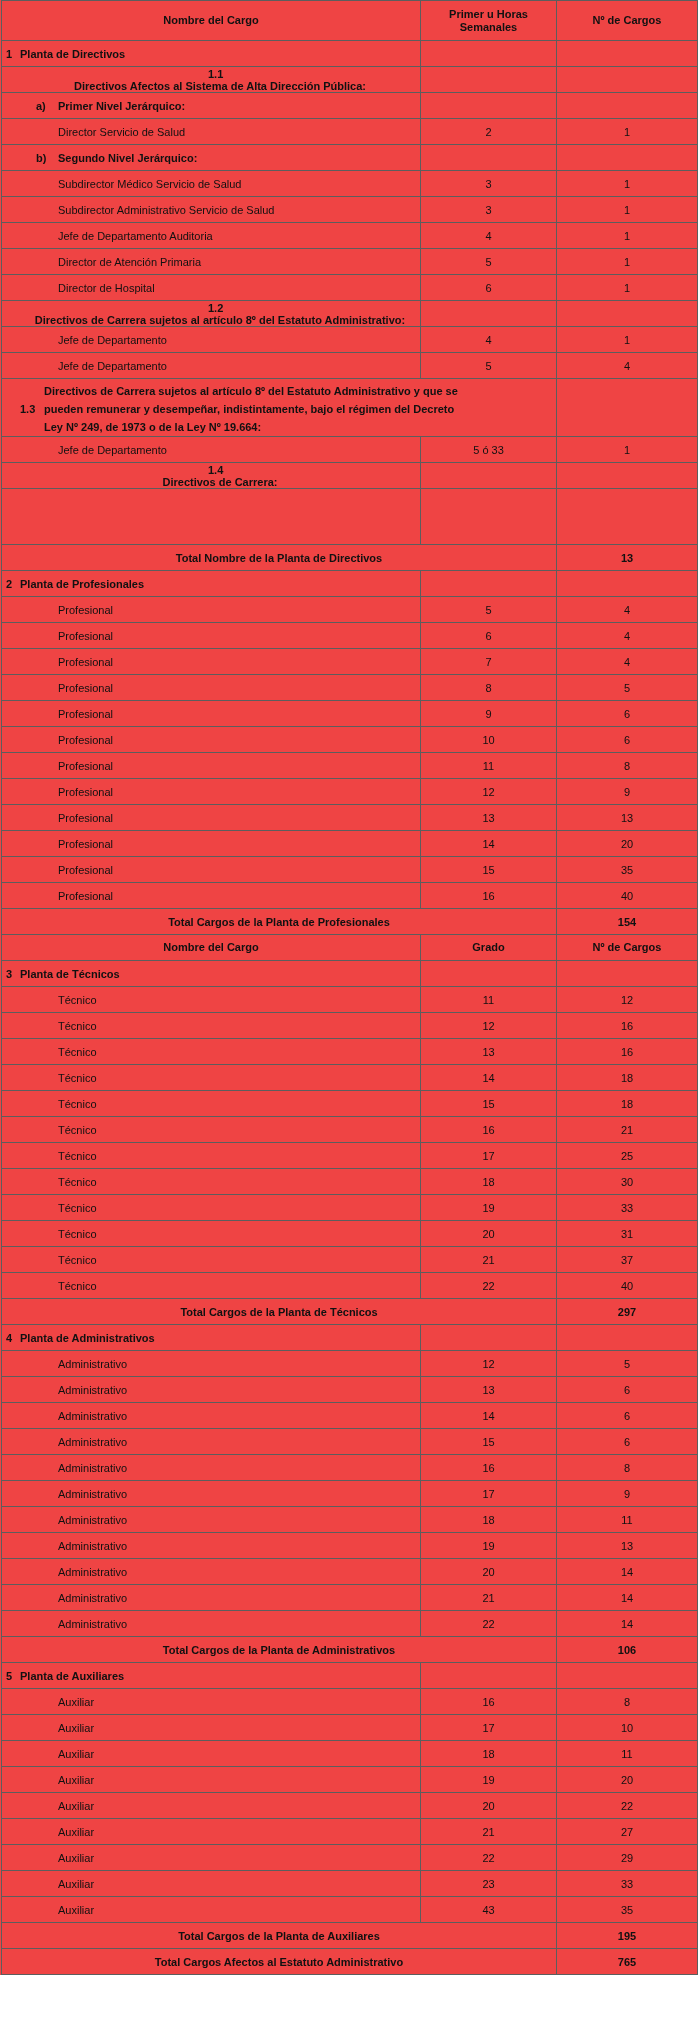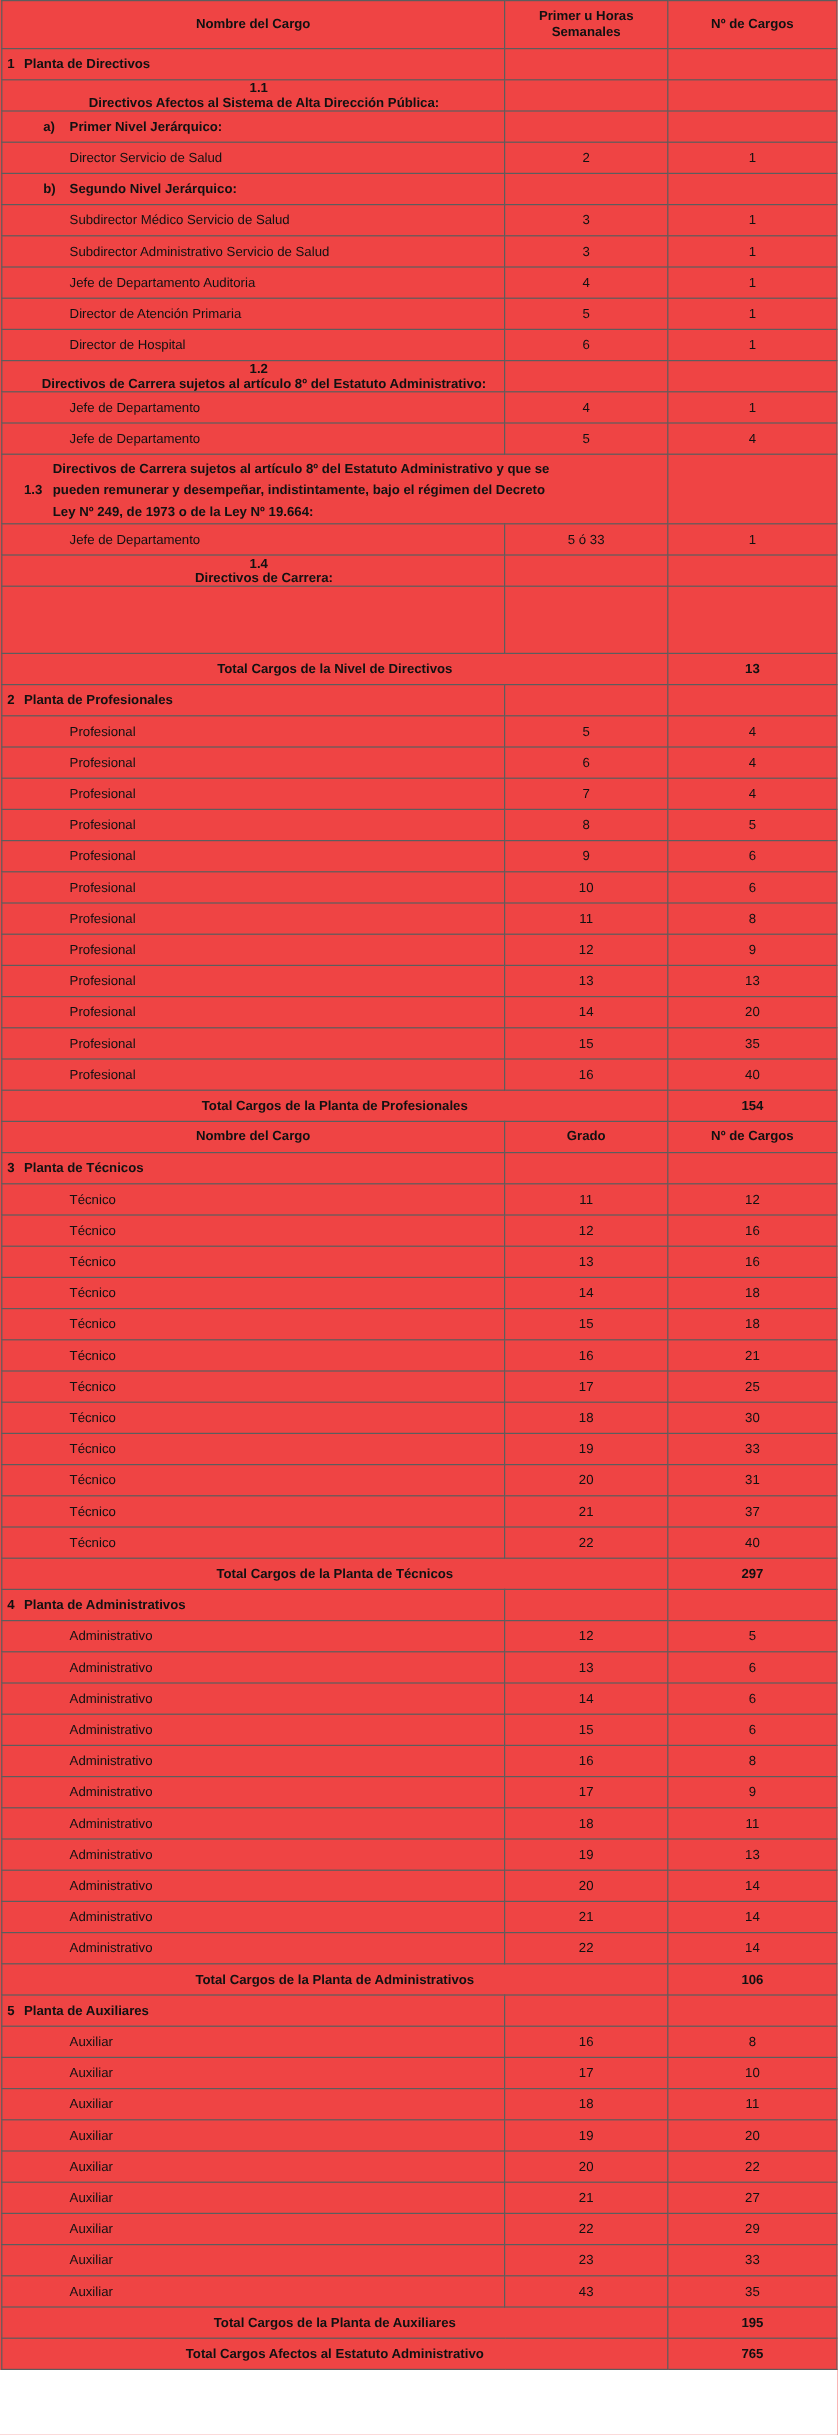--- a/index.html
+++ b/index.html
@@ -224,21 +224,21 @@
           </td>
           <td class="c-grade"></td>
           <td class="c-count"></td>
         </tr>
         <tr class="r-spacer">
           <td class="c-name"></td>
           <td class="c-grade"></td>
           <td class="c-count"></td>
         </tr>
         <tr class="r-total">
-          <td class="total-label" colspan="2"><span>Total Cargos de la Nivel de Directivos</span></td>
+          <td class="total-label" colspan="2"><span>Total Nombre de la Planta de Directivos</span></td>
           <td class="total-count"><span>13</span></td>
         </tr>
         <tr class="r-section">
           <td class="c-name">
             <div class="hang sec bold">
               <span class="num">2</span>
               <span>Planta de Profesionales</span>
             </div>
           </td>
           <td class="c-grade"></td>

